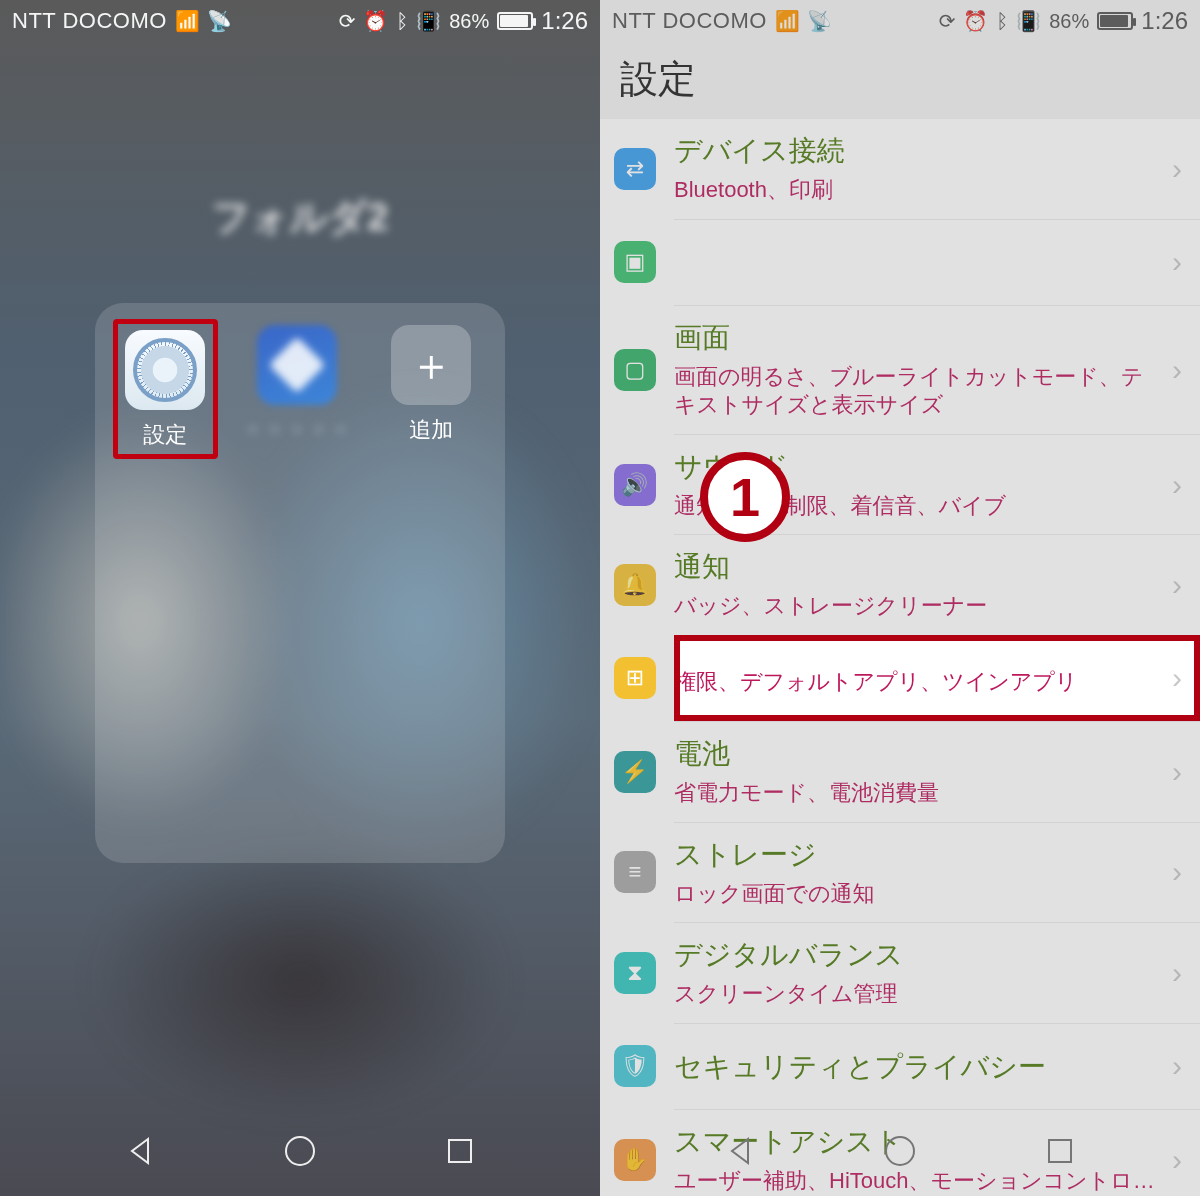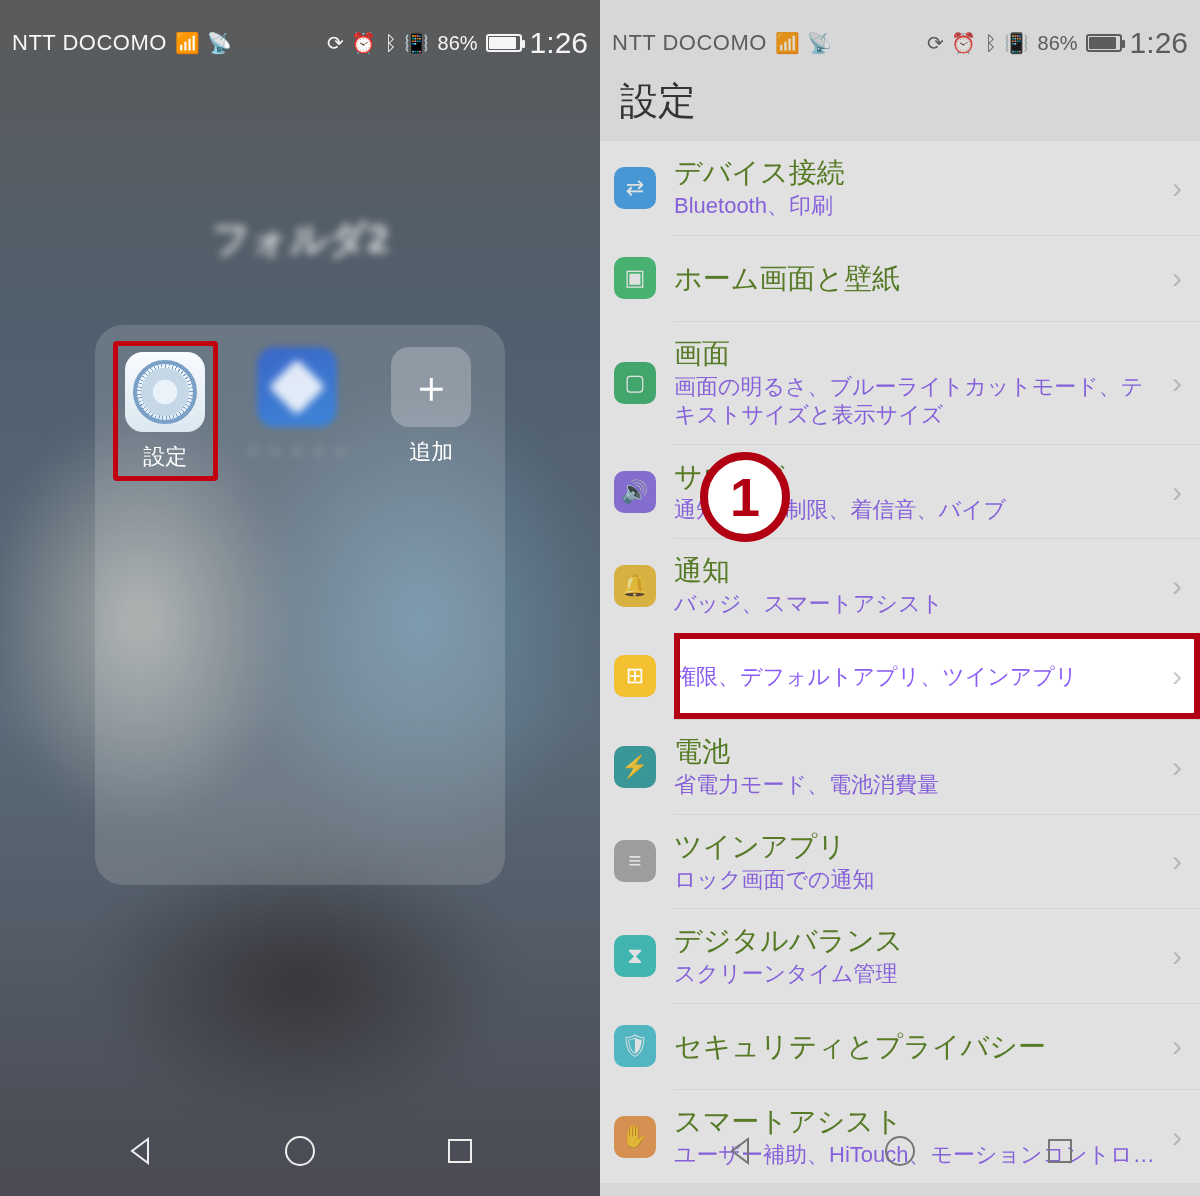--- a/index.html
+++ b/index.html
@@ -34,29 +34,28 @@
   }
   .status-bar {
     position: relative;
     display: flex;
     align-items: center;
     justify-content: space-between;
     height: 42px;
     padding: 0 12px;
     font-size: 22px;
     z-index: 5;
-    margin-top: 22px;
   }
   .status-left, .status-right { display: flex; align-items: center; gap: 8px; }
   .status-left-light, .status-right-light { color: #f5f5f5; }
   .status-left-dark, .status-right-dark { color: #555; }
   .carrier { font-weight: 500; letter-spacing: 0.5px; }
   .status-glyph { font-size: 20px; }
   .battery-pct { font-size: 20px; }
-  .time { font-size: 30px; }
+  .time { font-size: 24px; }
 
   .folder-title {
     position: relative;
     z-index: 3;
     color: #eee;
     text-align: center;
     font-size: 38px;
     font-weight: 600;
     margin-top: 150px;
     filter: blur(4px);
@@ -169,21 +168,21 @@
   .row-icon {
     width: 42px; height: 42px;
     border-radius: 10px;
     display:flex; align-items:center; justify-content:center;
     color:#fff; font-size:22px;
     flex-shrink:0;
     margin-right: 18px;
   }
   .row-text { flex:1; min-width:0; }
   .row-title { font-size: 28px; color:#4d7c0f; line-height:1.25; }
-  .row-sub { font-size: 22px; color:#8b5cf6; line-height:1.3; margin-top:2px;}
+  .row-sub { font-size: 22px; color:#be185d; line-height:1.3; margin-top:8px;}
   .chevron { color:#c8c8c8; font-size:30px; padding-left:8px; }
 
   .row-highlight {
     outline: 6px solid #b00012;
     outline-offset: -6px;
     background:#fff;
     z-index:7;
     position:relative;
   }
 
@@ -303,21 +302,20 @@
         <div class="row-icon ic-blue">⇄</div>
         <div class="row-text">
           <div class="row-title">デバイス接続</div>
           <div class="row-sub">Bluetooth、印刷</div>
         </div>
         <div class="chevron">›</div>
       </div>
       <div class="row">
         <div class="row-icon ic-green">▣</div>
         <div class="row-text">
-          <div class="row-title">ホーム画面と壁紙</div>
         </div>
         <div class="chevron">›</div>
       </div>
       <div class="row">
         <div class="row-icon ic-green2">▢</div>
         <div class="row-text">
           <div class="row-title">画面</div>
           <div class="row-sub">画面の明るさ、ブルーライトカットモード、テキストサイズと表示サイズ</div>
         </div>
         <div class="chevron">›</div>
@@ -327,21 +325,21 @@
         <div class="row-text">
           <div class="row-title">サウンド</div>
           <div class="row-sub">通知の鳴動制限、着信音、バイブ</div>
         </div>
         <div class="chevron">›</div>
       </div>
       <div class="row">
         <div class="row-icon ic-yellow">🔔</div>
         <div class="row-text">
           <div class="row-title">通知</div>
-          <div class="row-sub">バッジ、スマートアシスト</div>
+          <div class="row-sub">バッジ、ストレージクリーナー</div>
         </div>
         <div class="chevron">›</div>
       </div>
       <div class="row row-highlight">
         <div class="row-icon ic-yellow2">⊞</div>
         <div class="row-text">
           <div class="row-sub">権限、デフォルトアプリ、ツインアプリ</div>
         </div>
         <div class="chevron">›</div>
       </div>
@@ -349,21 +347,21 @@
         <div class="row-icon ic-teal">⚡</div>
         <div class="row-text">
           <div class="row-title">電池</div>
           <div class="row-sub">省電力モード、電池消費量</div>
         </div>
         <div class="chevron">›</div>
       </div>
       <div class="row">
         <div class="row-icon ic-gray">≡</div>
         <div class="row-text">
-          <div class="row-title">ツインアプリ</div>
+          <div class="row-title">ストレージ</div>
           <div class="row-sub">ロック画面での通知</div>
         </div>
         <div class="chevron">›</div>
       </div>
       <div class="row">
         <div class="row-icon ic-teal2">⧗</div>
         <div class="row-text">
           <div class="row-title">デジタルバランス</div>
           <div class="row-sub">スクリーンタイム管理</div>
         </div>

